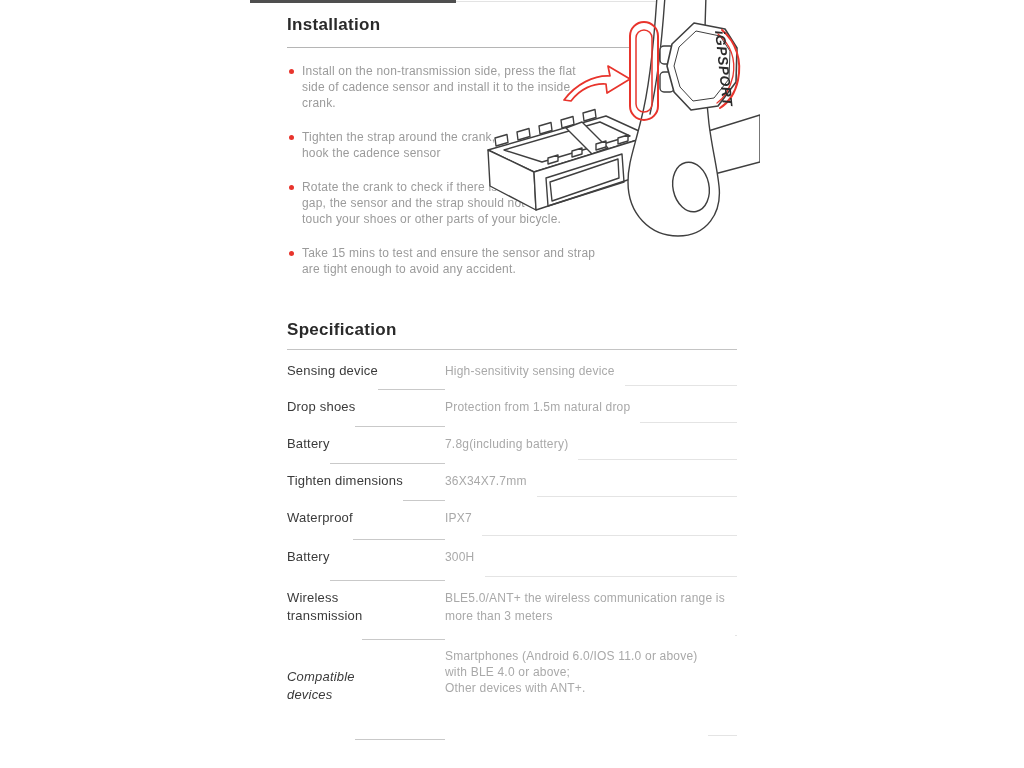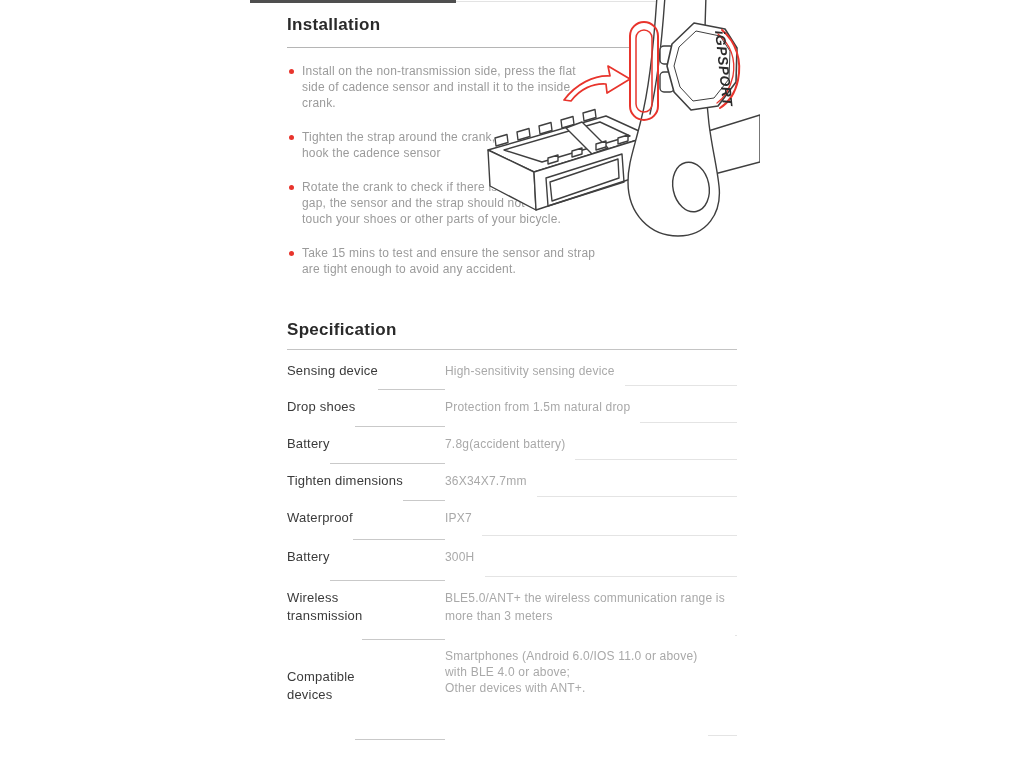--- a/index.html
+++ b/index.html
@@ -100,20 +100,21 @@
     color: #a9a9a9;
     line-height: 18px;
     white-space: pre;
     letter-spacing: 0.2px;
   }
   .row-tall .spec-value-text { line-height: 16px; }
   .row-center .spec-label-text {
     padding-top: 0;
     margin-top: auto;
     margin-bottom: auto;
+    font-style: italic;
   }
   .label-underline {
     margin-top: auto;
     width: 122px;
     border-bottom: 1px solid #c9c9c9;
     transform: translateY(4px);
   }
   .value-underline {
     margin-top: auto;
     width: 100%;
@@ -254,21 +255,21 @@
         <div class="value-underline"></div>
       </div>
     </div>
 
     <div class="spec-row" style="min-height:37px">
       <div class="spec-cell spec-cell-label">
         <div class="spec-label-text">Battery</div>
         <div class="label-underline"></div>
       </div>
       <div class="spec-cell spec-cell-value">
-        <div class="spec-value-text">7.8g(accident battery)</div>
+        <div class="spec-value-text">7.8g(including battery)</div>
         <div class="value-underline"></div>
       </div>
     </div>
 
     <div class="spec-row" style="min-height:37px">
       <div class="spec-cell spec-cell-label">
         <div class="spec-label-text">Tighten dimensions</div>
         <div class="label-underline"></div>
       </div>
       <div class="spec-cell spec-cell-value">

